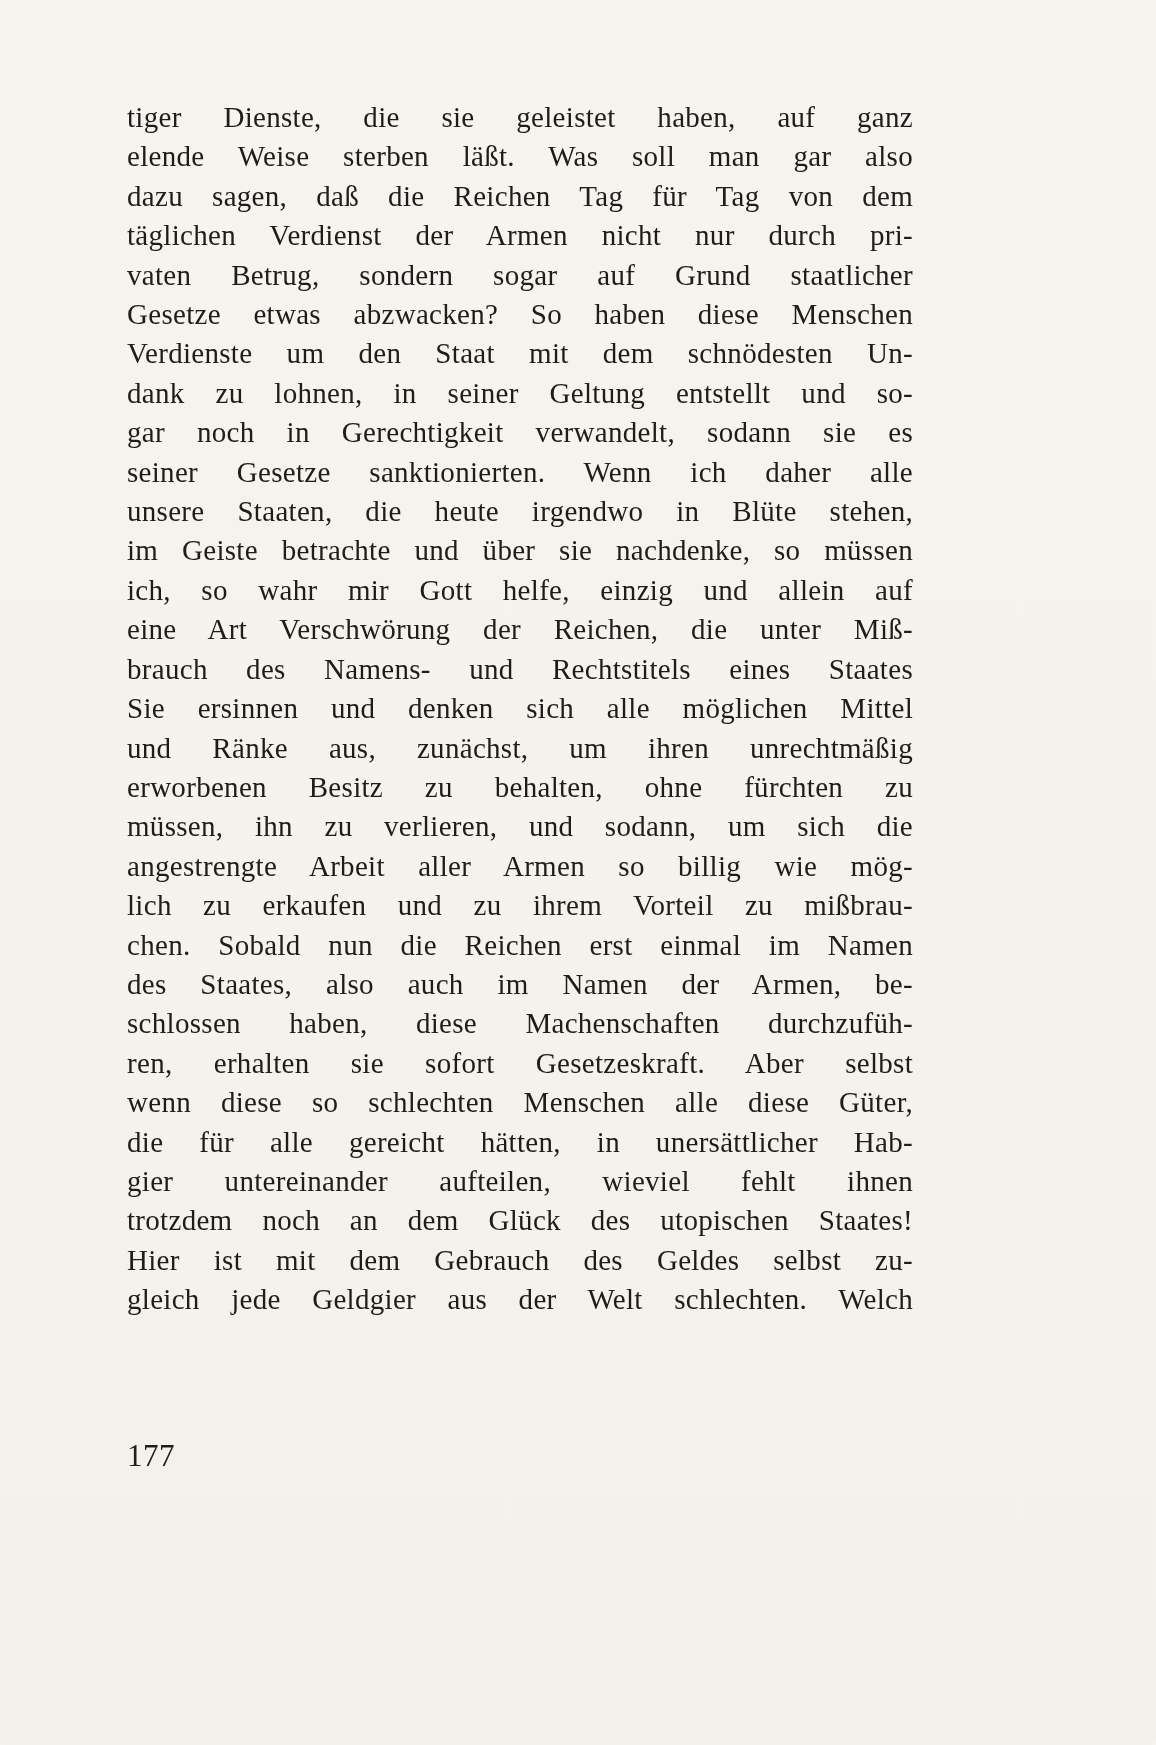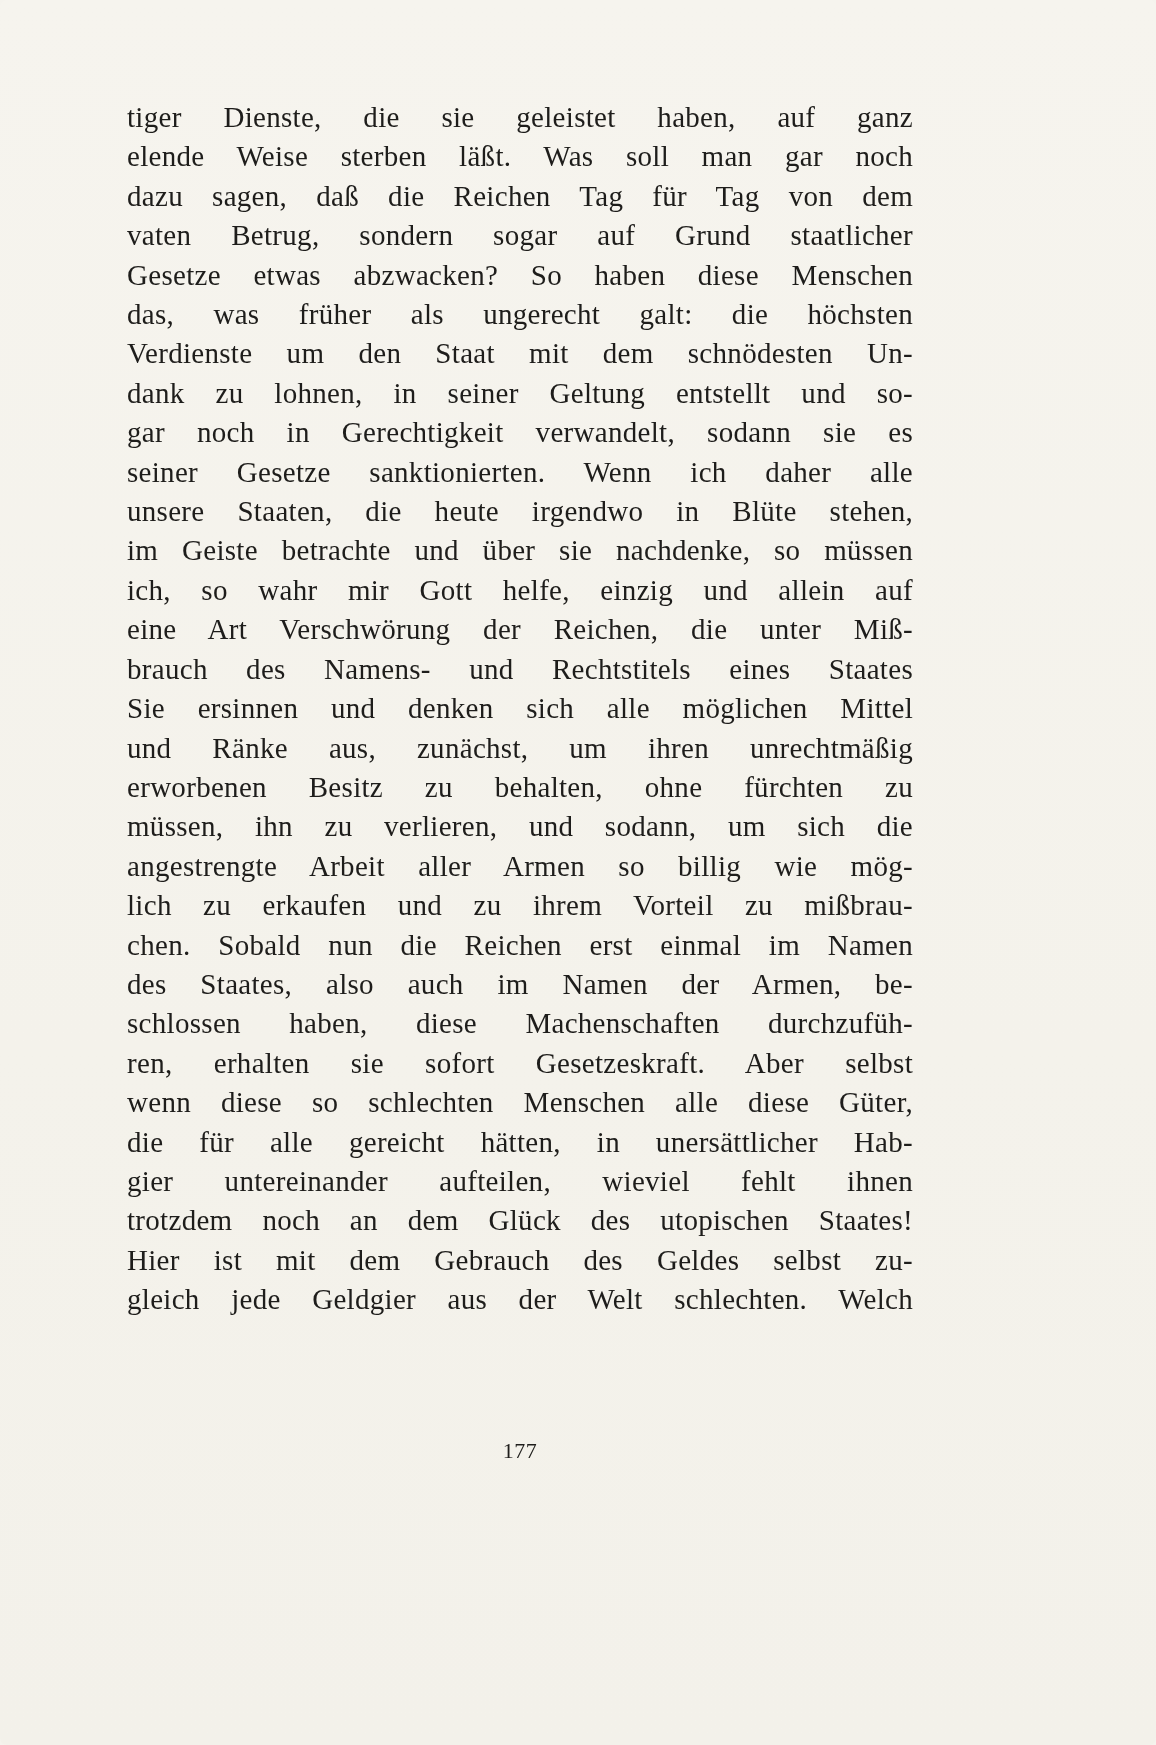--- a/index.html
+++ b/index.html
@@ -33,37 +33,37 @@
     text-align: justify;
     text-align-last: justify;
     letter-spacing: 0.3px;
     -webkit-font-smoothing: antialiased;
   }
   .page-number {
     position: absolute;
     left: 127px;
     top: 1438px;
     width: 786px;
-    text-align: center;
-    font-size: 22px;
+    text-align: left;
+    font-size: 31px;
     color: #1e1d1b;
     letter-spacing: 0.5px;
   }
 </style>
 </head>
 <body>
 
 <div class="book-page">
   <div class="text-block" id="text-block">
       <div class="text-line">tiger Dienste, die sie geleistet haben, auf ganz</div>
-      <div class="text-line">elende Weise sterben läßt. Was soll man gar noch</div>
+      <div class="text-line">elende Weise sterben läßt. Was soll man gar also</div>
       <div class="text-line">dazu sagen, daß die Reichen Tag für Tag von dem</div>
+      <div class="text-line">täglichen Verdienst der Armen nicht nur durch pri-</div>
       <div class="text-line">vaten Betrug, sondern sogar auf Grund staatlicher</div>
       <div class="text-line">Gesetze etwas abzwacken? So haben diese Menschen</div>
-      <div class="text-line">das, was früher als ungerecht galt: die höchsten</div>
       <div class="text-line">Verdienste um den Staat mit dem schnödesten Un-</div>
       <div class="text-line">dank zu lohnen, in seiner Geltung entstellt und so-</div>
       <div class="text-line">gar noch in Gerechtigkeit verwandelt, sodann sie es</div>
       <div class="text-line">seiner Gesetze sanktionierten. Wenn ich daher alle</div>
       <div class="text-line">unsere Staaten, die heute irgendwo in Blüte stehen,</div>
       <div class="text-line">im Geiste betrachte und über sie nachdenke, so müssen</div>
       <div class="text-line">ich, so wahr mir Gott helfe, einzig und allein auf</div>
       <div class="text-line">eine Art Verschwörung der Reichen, die unter Miß-</div>
       <div class="text-line">brauch des Namens- und Rechtstitels eines Staates</div>
       <div class="text-line">Sie ersinnen und denken sich alle möglichen Mittel</div>

